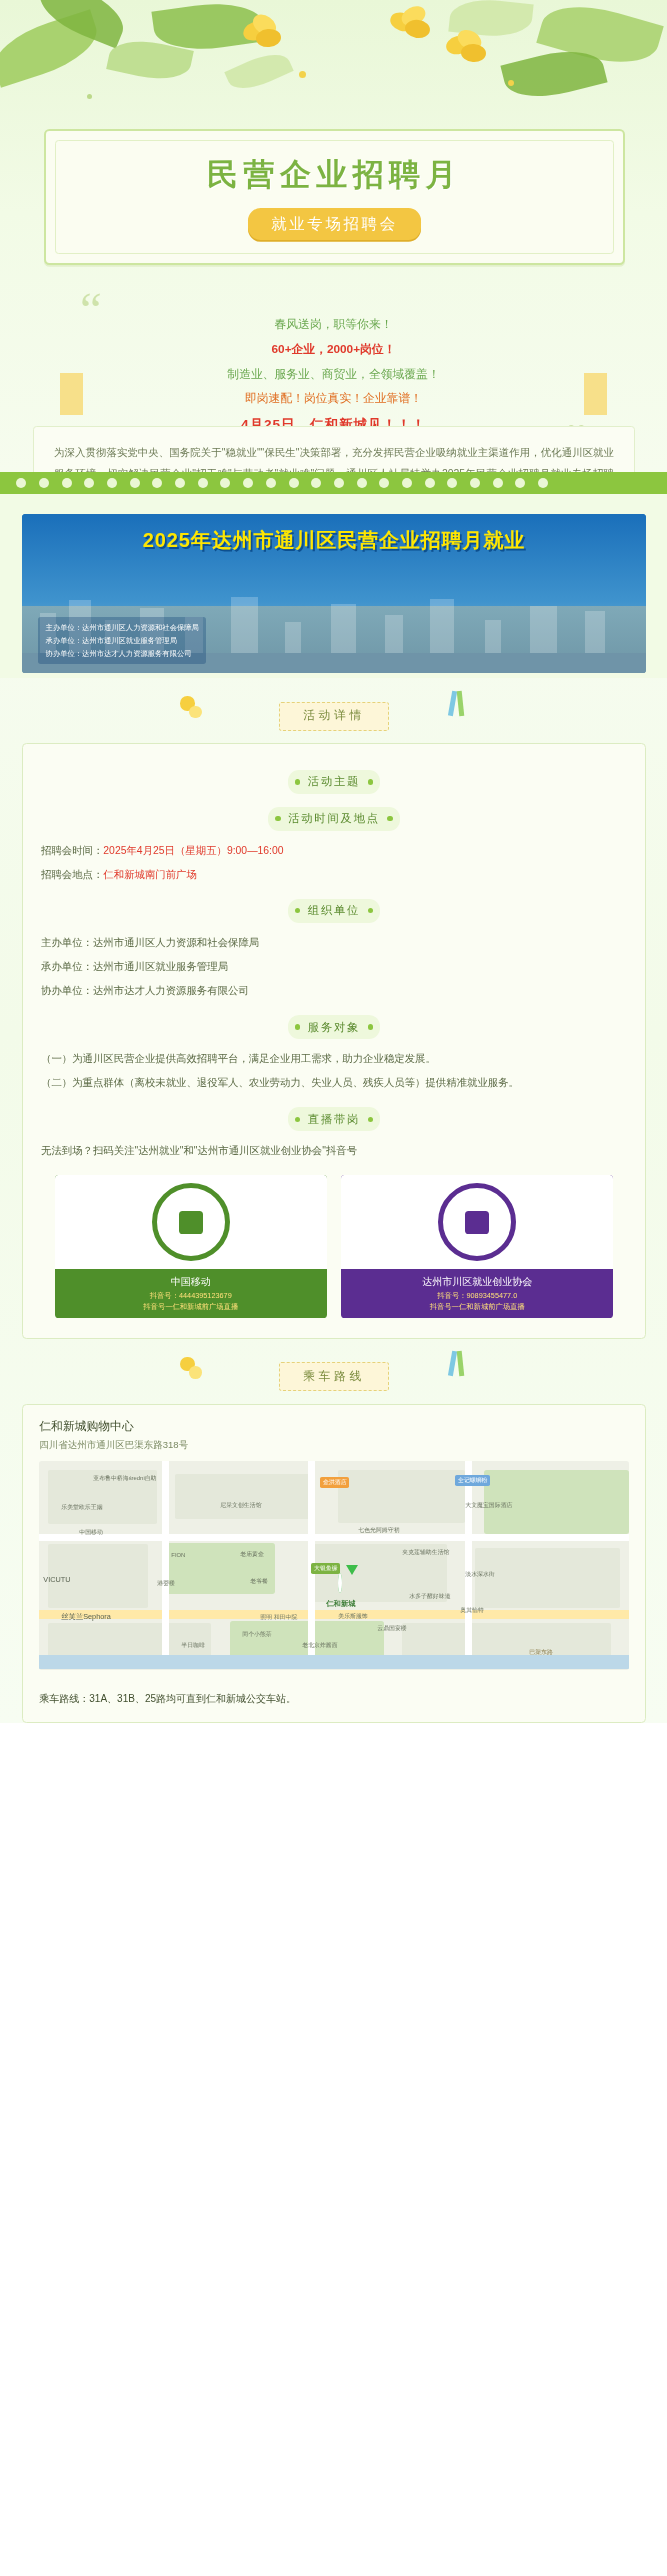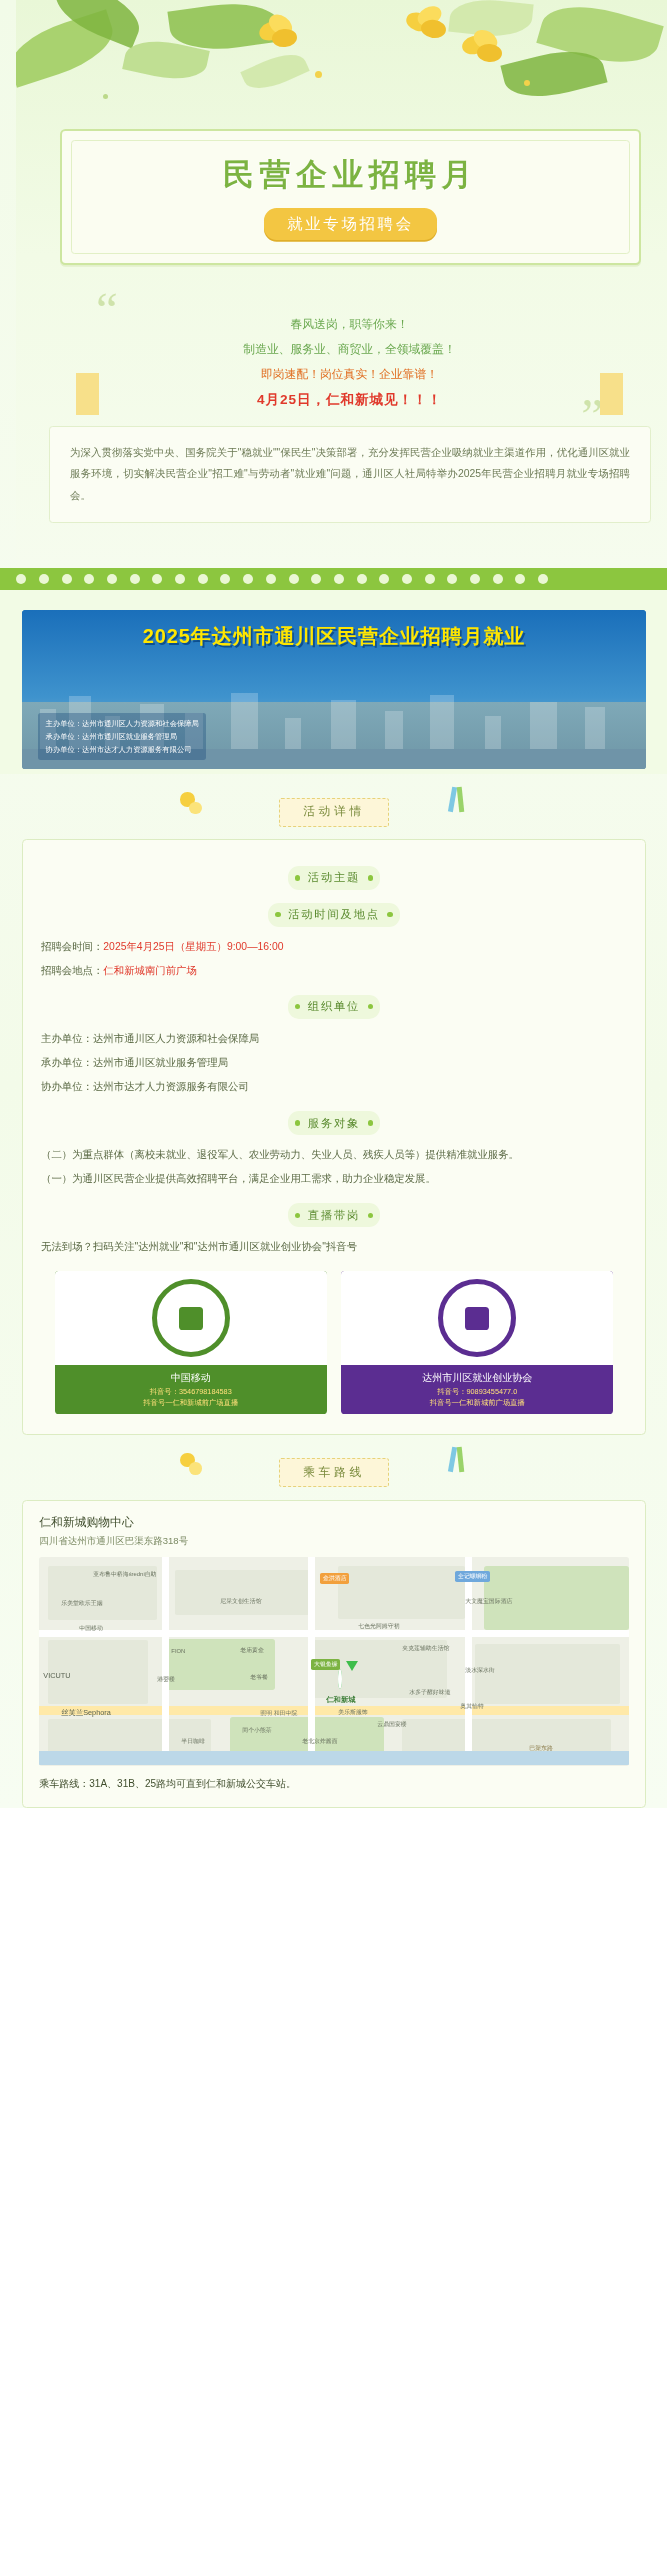--- a/index.html
+++ b/index.html
@@ -7,23 +7,22 @@
   body {
     width:668px;
     font-family:"Liberation Sans","DejaVu Sans",sans-serif;
     background:#ffffff;
     color:#333;
   }
   .page { width:668px; position:relative; background:linear-gradient(180deg,#f2fbe8 0%, #f6fcef 35%, #f3fbe9 60%, #f7fdf2 100%); }
 
   
   .hero {
-    position:relative; height:568px; overflow:hidden;
+    position:relative; height:472px; overflow:hidden;
     background:linear-gradient(180deg,#e9f7d7 0%, #f2fbe6 45%, #f6fcee 100%);
-    margin-left:16px;
   }
   .leaf { position:absolute; border-radius:60% 0 60% 0; background:#8cbf4d; opacity:.85; }
   .leaf2 { border-radius:0 60% 0 60%; }
   .flower { position:absolute; width:42px; height:36px; }
   .flower .petal { position:absolute; width:25.4px;height:18px;border-radius:50%; background:#f6cf3f; }
   .circle-dot { position:absolute; border-radius:50%; }
 
   
   .title-card {
     position:absolute; left:44px; top:129px; width:581px; height:136px;
@@ -146,21 +145,21 @@
   .block { position:absolute; background:#e4e8da; border-radius:1.8px; }
   .park { position:absolute; background:#cfe3bb; border-radius:2.7px; }
   .water { position:absolute; background:#bcd8e8; }
   .pin { position:absolute; left:48%; top:38%; width:20px;height:27px; }
   .pin .head { width:20px;height:20px;border-radius:50%; background:#3dbd4a; border:2.7px solid #fff; }
   .pin .tip { width:0;height:0;border-left:6.4px solid transparent;border-right:6.4px solid transparent;border-top:10px solid #3dbd4a; margin-left:3.6px;}
   .mlabel { position:absolute; font-size:5.9px; color:#6a7360; white-space:nowrap; }
   .mpoi { position:absolute; font-size:5.9px; color:#fff; background:#f2a03d; padding:0.9px 2.7px; border-radius:1.8px; white-space:nowrap; }
   .mpoi.blue { background:#6fa8dc; }
   .mpoi.green { background:#7cb342; }
-  .bus-line { margin-top:11px; font-size:10px; color:#3f4d2c; }
+  .bus-line { margin-top:22px; font-size:10px; color:#3f4d2c; }
 
   
   .footer { text-align:center; padding:23.6px 0 27px; background:#ffffff; }
   .footer .end { font-family:"Liberation Serif",serif; font-style:italic; font-size:11.8px; color:#444; letter-spacing:1.8px; }
 </style>
 </head>
 <body>
 
 <div class="page">
 
@@ -199,20 +198,21 @@
       <div class="sub-pill">就业专场招聘会</div>
     </div>
 
     <div class="quote-wrap">
       <span class="qmark left">“</span>
       <span class="qmark right">”</span>
       <span class="q-ribbon l"></span>
       <span class="q-ribbon r"></span>
       <div class="quote-box">
         <div class="q-green">春风送岗，职等你来！</div>
+        <div class="q-red">60+企业，2000+岗位！</div>
         <div class="q-green">制造业、服务业、商贸业，全领域覆盖！</div>
         <div class="q-orange">即岗速配！岗位真实！企业靠谱！</div>
         <div class="q-big">4月25日，仁和新城见！！！</div>
       </div>
     </div>
 
     <div class="intro">为深入贯彻落实党中央、国务院关于"稳就业""保民生"决策部署，充分发挥民营企业吸纳就业主渠道作用，优化通川区就业服务环境，切实解决民营企业"招工难"与劳动者"就业难"问题，通川区人社局特举办2025年民营企业招聘月就业专场招聘会。</div>
   </div>
 
   <div class="dot-strip">
@@ -314,38 +314,38 @@
       </p>
       <p>
         <span>协办单位：</span><span>达州市达才人力资源服务有限公司</span>
       </p>
     </div>
 
     <div class="subhead">
       <span class="bar">服务对象</span>
     </div>
     <div class="ctext">
+      <p>（一）为通川区民营企业提供高效招聘平台，满足企业用工需求，助力企业稳定发展。</p>
       <p>（二）为重点群体（离校未就业、退役军人、农业劳动力、失业人员、残疾人员等）提供精准就业服务。</p>
-      <p>（一）为通川区民营企业提供高效招聘平台，满足企业用工需求，助力企业稳定发展。</p>
     </div>
 
     <div class="subhead">
       <span class="bar">直播带岗</span>
     </div>
     <div class="ctext">无法到场？扫码关注"达州就业"和"达州市通川区就业创业协会"抖音号</div>
 
     <div class="qr-row">
       <div class="qr-card green">
         <div class="qr-img">
           <span class="qr-ring">
             <span style="position:absolute;left:50%;top:50%;width:23.6px;height:23.6px;margin:-11.8px 0 0 -11.8px;background:#4f8f2a;border-radius:3.6px;"></span>
           </span>
         </div>
         <div class="qr-name">中国移动</div>
-        <div class="qr-sub">抖音号：3546798184583</div>
+        <div class="qr-sub">抖音号：4444395123679</div>
         <div class="qr-sub2">抖音号一仁和新城前广场直播</div>
       </div>
       <div class="qr-card purple">
         <div class="qr-img">
           <span class="qr-ring" style="border-color:#5b2d91;">
             <span style="position:absolute;left:50%;top:50%;width:23.6px;height:23.6px;margin:-11.8px 0 0 -11.8px;background:#5b2d91;border-radius:3.6px;"></span>
           </span>
         </div>
         <div class="qr-name">达州市川区就业创业协会</div>
         <div class="qr-sub">抖音号：90893455477.0</div>

